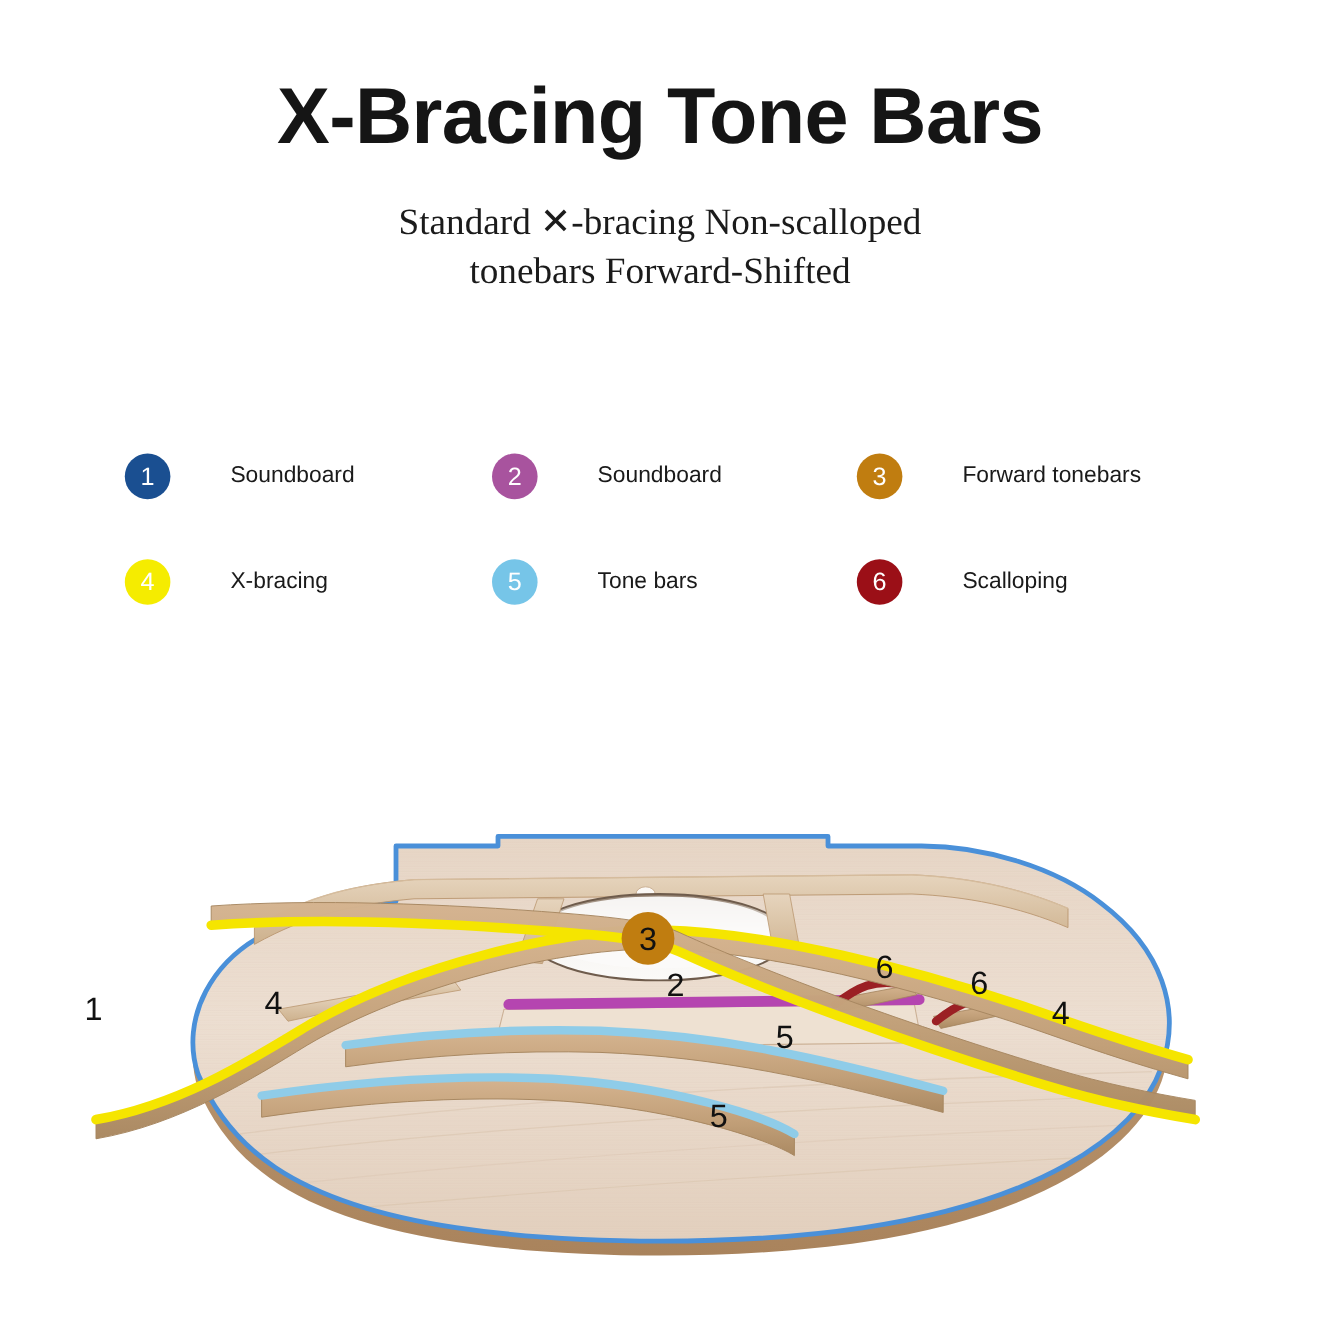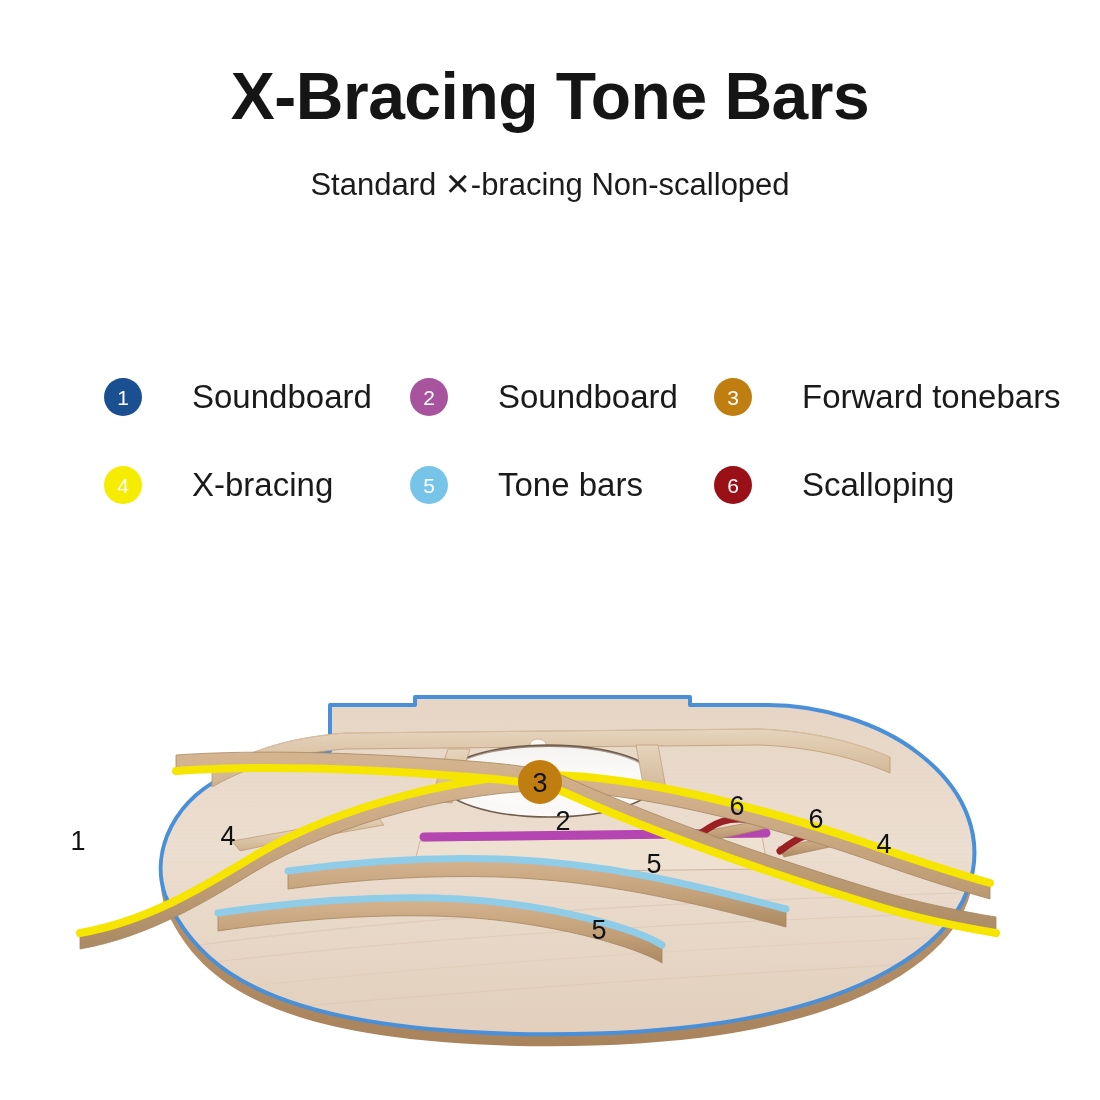--- a/index.html
+++ b/index.html
@@ -39,21 +39,21 @@
     margin: 0;
     font-family: "Liberation Sans", sans-serif;
   }
   .subtitle {
     margin: 34px auto 0 auto;
     font-size: 31px;
     font-weight: 400;
     line-height: 1.32;
     color: #1b1b1b;
     max-width: 620px;
-    font-family: Liberation Sans, sans-serif;
+    font-family: Liberation Serif, serif;
   }
 
   
   .legend {
     position: absolute;
     top: 378px;
     left: 104px;
     width: 900px;
     display: grid;
     grid-template-columns: 306px 304px 290px;
@@ -74,21 +74,21 @@
     align-items: center;
     justify-content: center;
     color: #ffffff;
     font-size: 21px;
     font-weight: 400;
     line-height: 1;
     font-family: "Liberation Sans", sans-serif;
   }
   .legend-label {
     margin-left: 50px;
-    font-size: 33px;
+    font-size: 19px;
     font-weight: 400;
     color: #1a1a1a;
     white-space: nowrap;
     font-family: "Liberation Sans", sans-serif;
   }
 
   
   .figure-wrap {
     position: absolute;
     left: 0;
@@ -109,20 +109,21 @@
 </style>
 </head>
 <body>
 
 <div class="page">
 
   <header class="header">
     <h1 class="title">X-Bracing Tone Bars</h1>
     <div class="subtitle">
       <div>Standard ✕-bracing Non-scalloped</div>
+      <div>tonebars Forward-Shifted</div>
     </div>
   </header>
 
   <div class="legend">
 
     <div class="legend-item">
       <span class="badge" style="background-color: rgb(26, 79, 145);">1</span>
       <span class="legend-label">Soundboard</span>
     </div>
 

